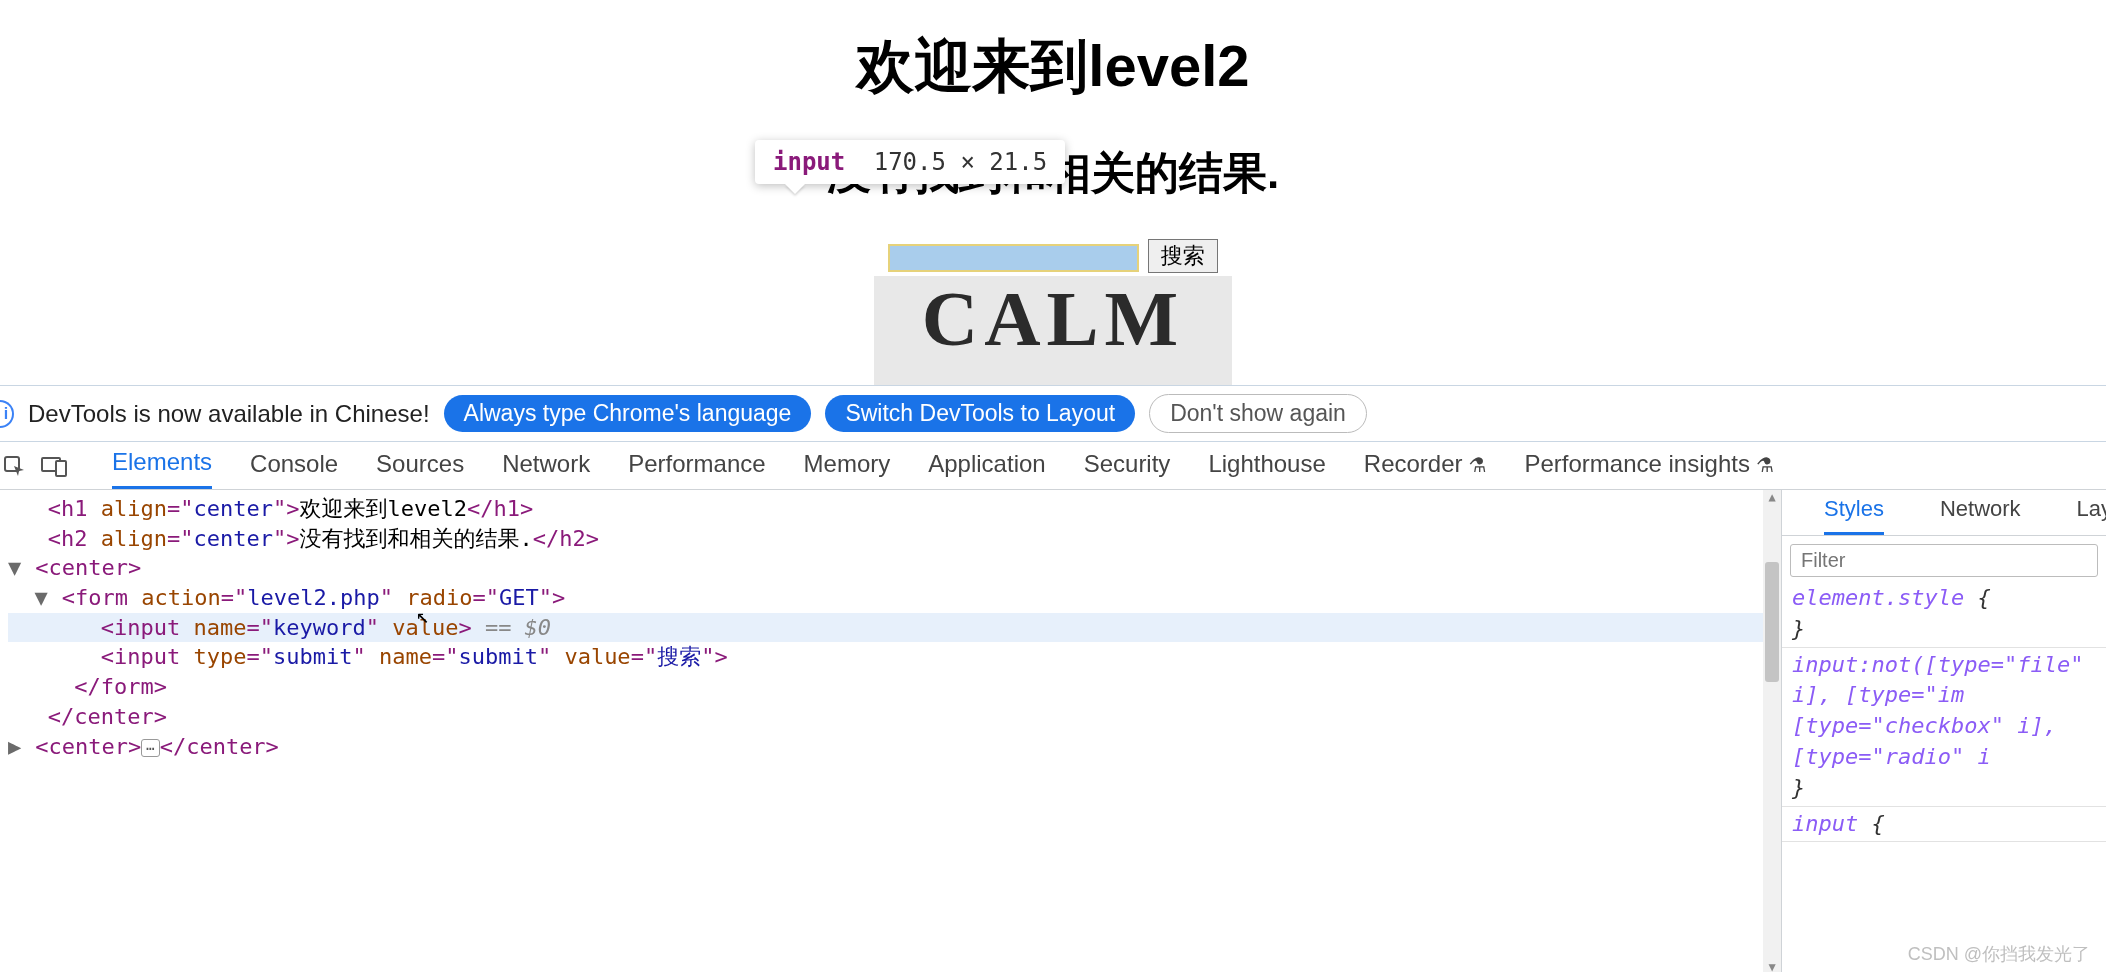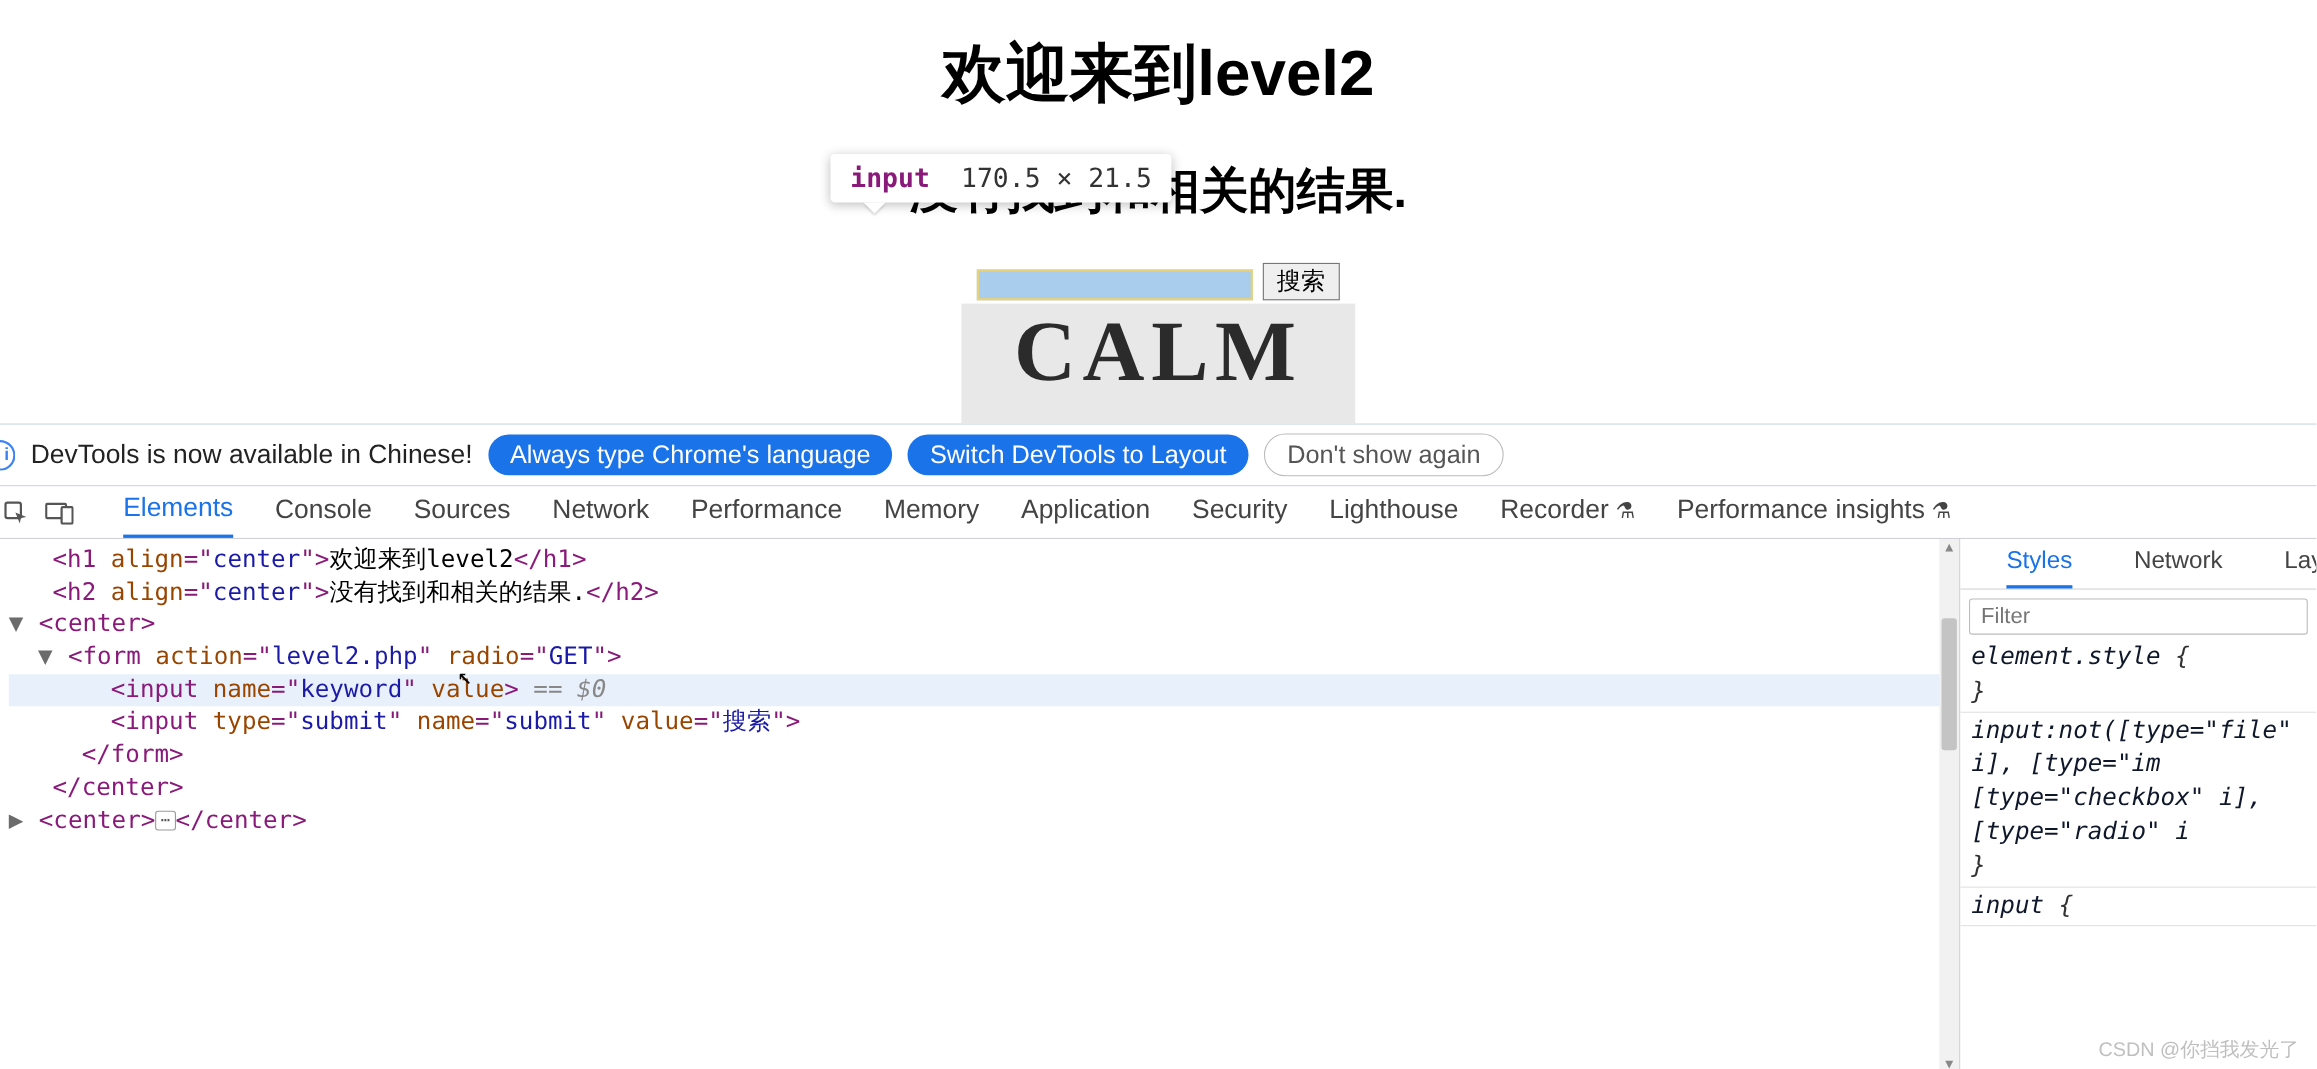--- a/index.html
+++ b/index.html
@@ -202,21 +202,21 @@
     border: 1px solid #bcbcbc;
     border-radius: 3px;
     padding: 4px 10px;
     color: #777;
     outline: none;
     width: calc(100% - 16px);
     font-size: 20px;
     font-family: "Microsoft YaHei", Arial, sans-serif;
   }
   .style-rule { padding: 2px 10px; font-style: italic; color: #333; line-height:1.4; border-bottom:1px solid #e2e2e2;}
-  .style-rule .sel2 { color: #0f172a; }
+  .style-rule .sel2 { color: #8b5cf6; }
 
   .watermark {
     position: absolute; right: 16px; bottom: 6px;
     font-size: 18px; color: #bfbfbf;
     font-family: Arial, sans-serif;
     margin-top: 27px;
   }
 </style>
 </head>
 <body>

